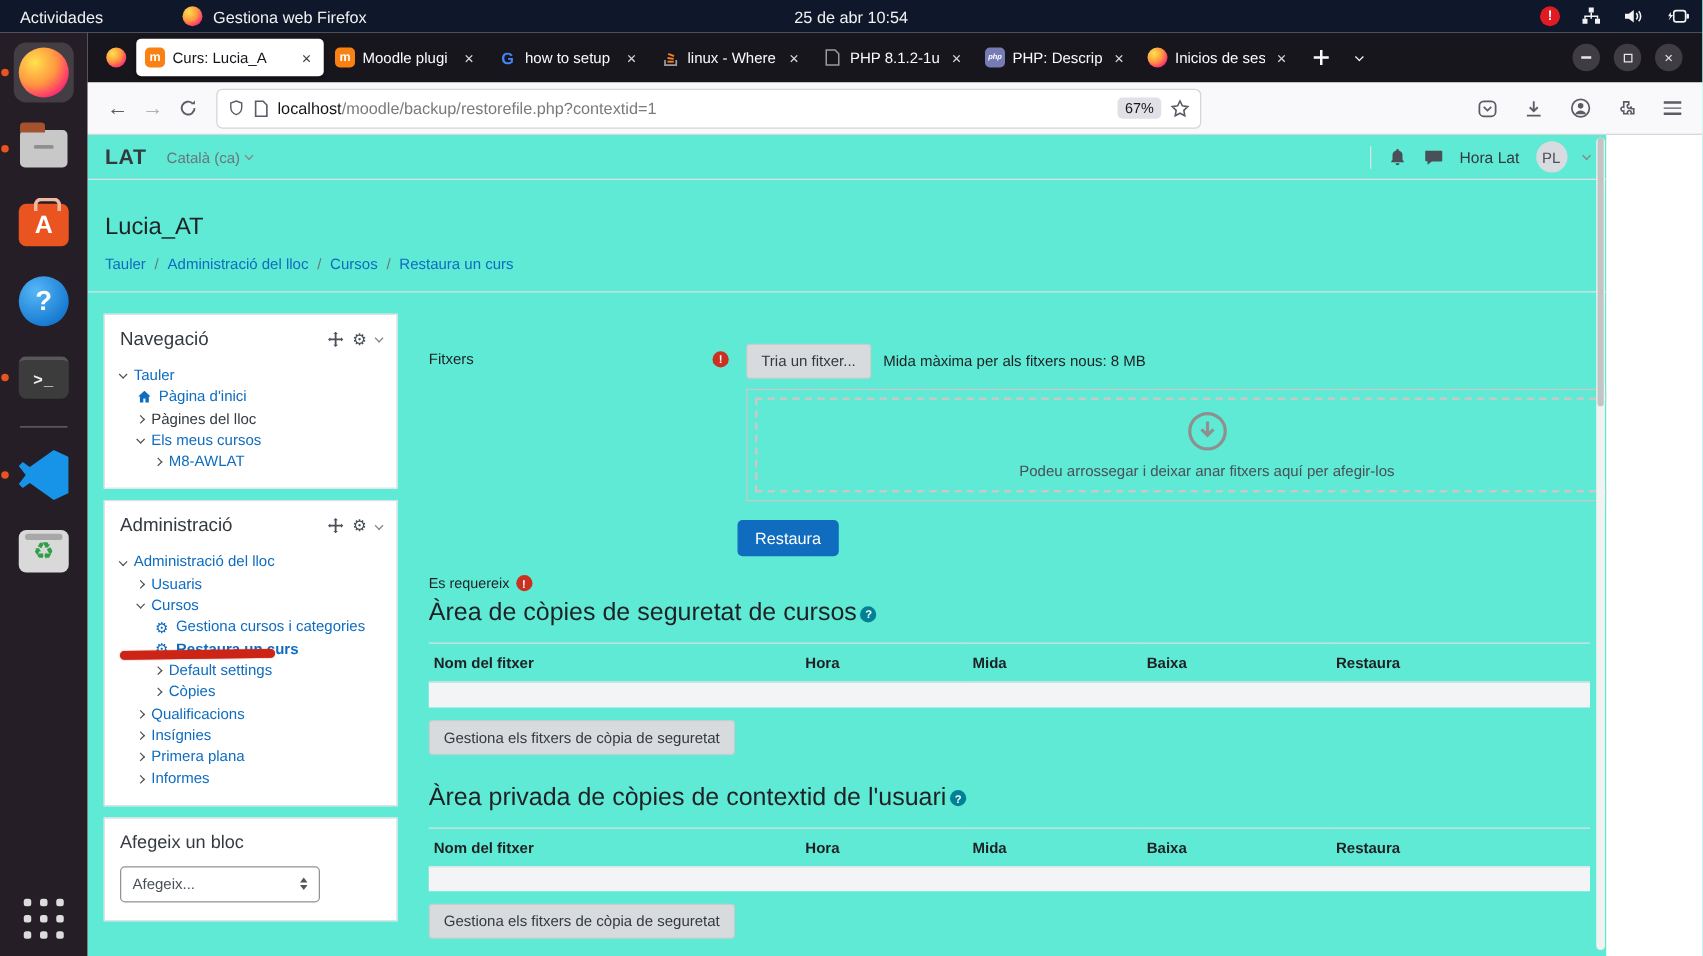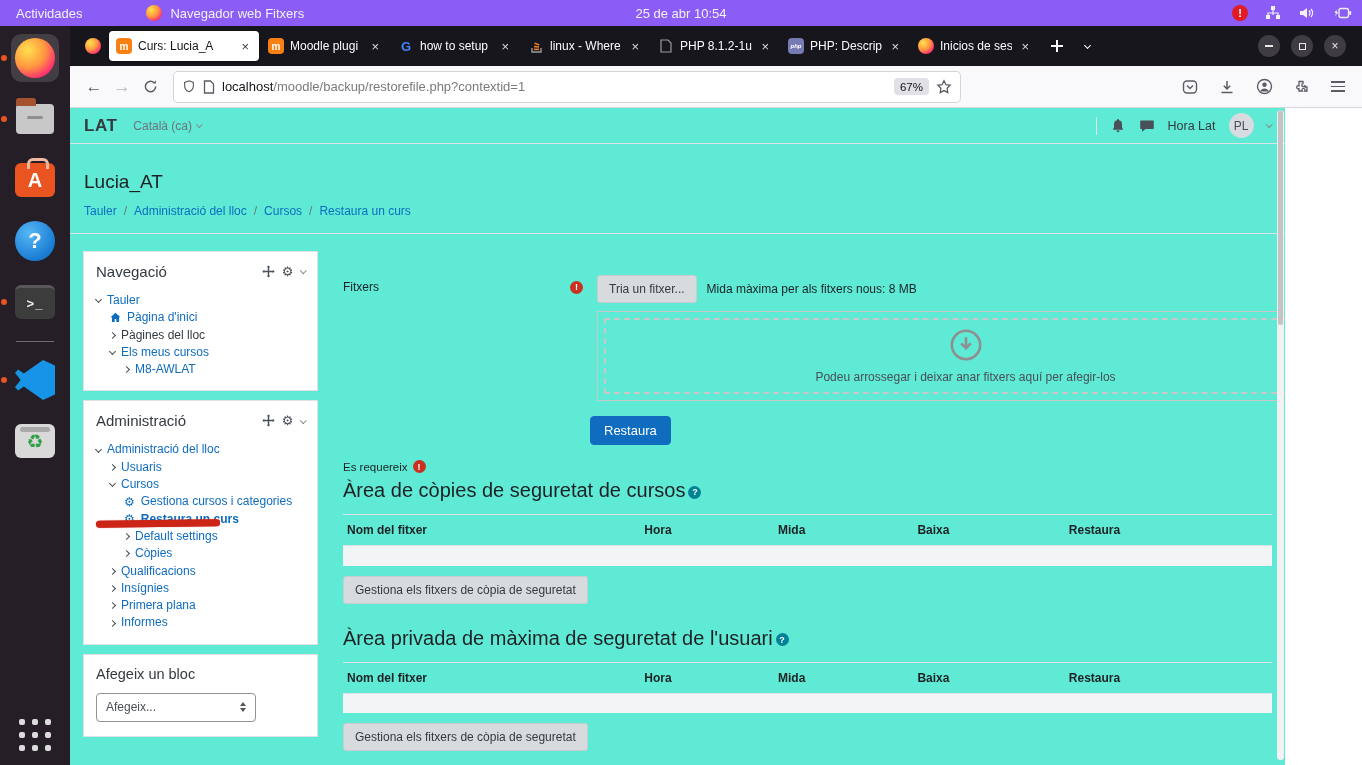--- a/index.html
+++ b/index.html
@@ -2,21 +2,21 @@
 <html><head>
 <meta charset="utf-8">
 <style>
   * { box-sizing: border-box; }
   html,body { margin:0; padding:0; }
   body {
     width:1362px; height:765px; overflow:hidden; position:relative;
     font-family:"Liberation Sans", sans-serif; background:#fff; -webkit-font-smoothing:antialiased;
   }
   
-  .gtopbar { position:absolute; top:0; left:0; width:1362px; height:26px; background:#8b5cf6;
+  .gtopbar { position:absolute; top:0; left:0; width:1362px; height:26px; background:#0f172a;
     color:#f2f2f2; display:flex; align-items:center; font-size:13px; z-index:50; }
   .gtopbar .activities { padding:0 16px; }
   .gtopbar .apptitle { display:flex; align-items:center; gap:8px; margin-left:48px; }
   .gclock { position:absolute; left:0; right:0; text-align:center; pointer-events:none; }
   .gright { position:absolute; right:10px; top:0; height:26px; display:flex; align-items:center; gap:17px; }
   .redbadge { width:16px; height:16px; border-radius:50%; background:#e01b24; color:#fff;
     font-size:11px; font-weight:bold; display:flex; align-items:center; justify-content:center; }
   .ffball { border-radius:50%; background:radial-gradient(circle at 32% 30%, #ffe14d, #ff9640 45%, #ff3b6b 72%, #b5007f); }
   .ffball.s16 { width:16px; height:16px; }
   .ffball.s40 { width:40px; height:40px; }
@@ -170,21 +170,21 @@
   .scrollthumb { position:absolute; top:0; left:1px; width:5px; height:215px; background:#c4c4c4; border-radius:3px; }
   svg { display:block; }
 </style>
 </head>
 <body>
 
 <div class="gtopbar">
   <span class="activities">Actividades</span>
   <span class="apptitle">
     <span class="ffball s16"></span>
-    <span>Navegador web Fitxers</span>
+    <span>Gestiona web Firefox</span>
   </span>
   <span class="gclock">25 de abr  10:54</span>
   <span class="gright">
     <span class="redbadge">!</span>
     <svg width="16" height="16" viewBox="0 0 16 16">
       <rect x="6" y="1" width="4" height="4" fill="#f2f2f2"></rect>
       <rect x="1" y="10" width="4" height="4" fill="#f2f2f2"></rect>
       <rect x="11" y="10" width="4" height="4" fill="#f2f2f2"></rect>
       <path d="M8 5v3M3 10V8h10v2M8 8v2" stroke="#f2f2f2" stroke-width="1.2" fill="none"></path>
     </svg>
@@ -563,21 +563,21 @@
             <th class="c5">Restaura</th>
           </tr>
           <tr>
                 <td class="emptyrow" colspan="5"></td>
               </tr>
         </tbody>
           </table>
         <button class="graybtn managebtn">Gestiona els fitxers de còpia de seguretat</button>
 
         
-        <h2 class="h2 sect"><span>Àrea privada de màxima de seguretat de l'usuari</span><span class="helpdot">?</span></h2>
+        <h2 class="h2 sect"><span>Àrea privada de còpies de contextid de l'usuari</span><span class="helpdot">?</span></h2>
         <table class="gtable">
           <tbody>
               <tr>
             <th class="c1">Nom del fitxer</th>
             <th class="c2">Hora</th>
             <th class="c3">Mida</th>
             <th class="c4">Baixa</th>
             <th class="c5">Restaura</th>
           </tr>
           <tr>

